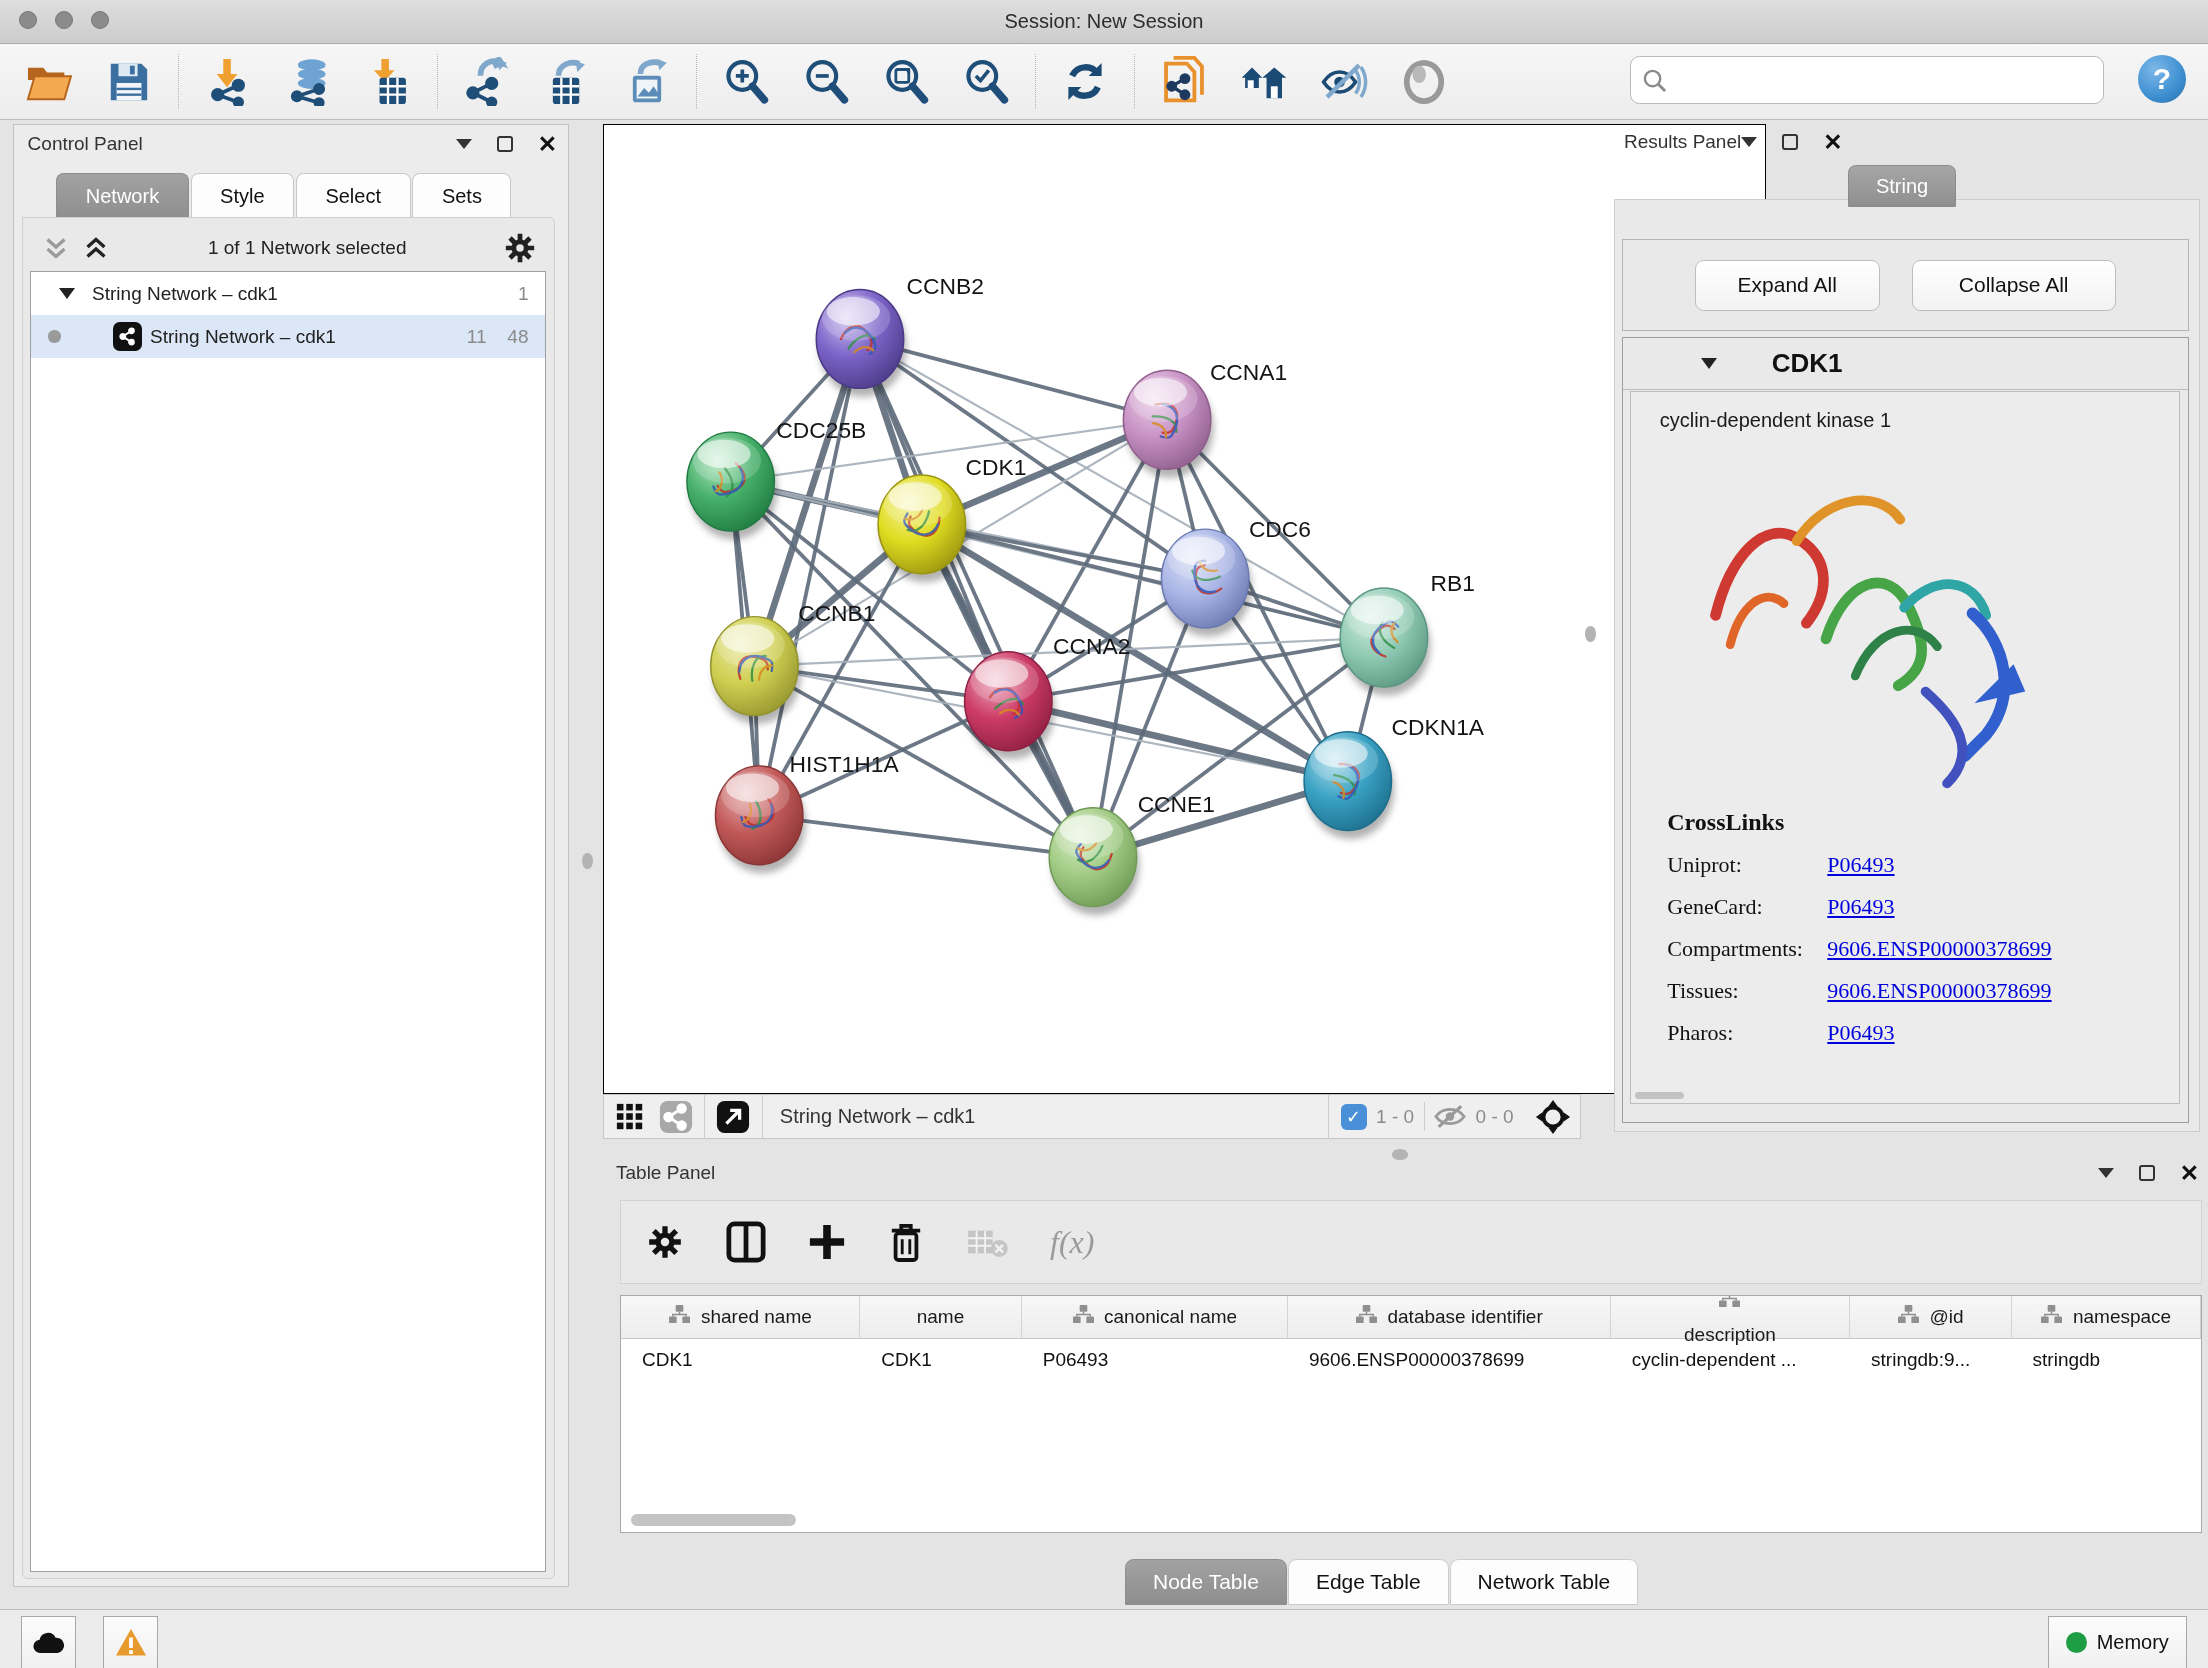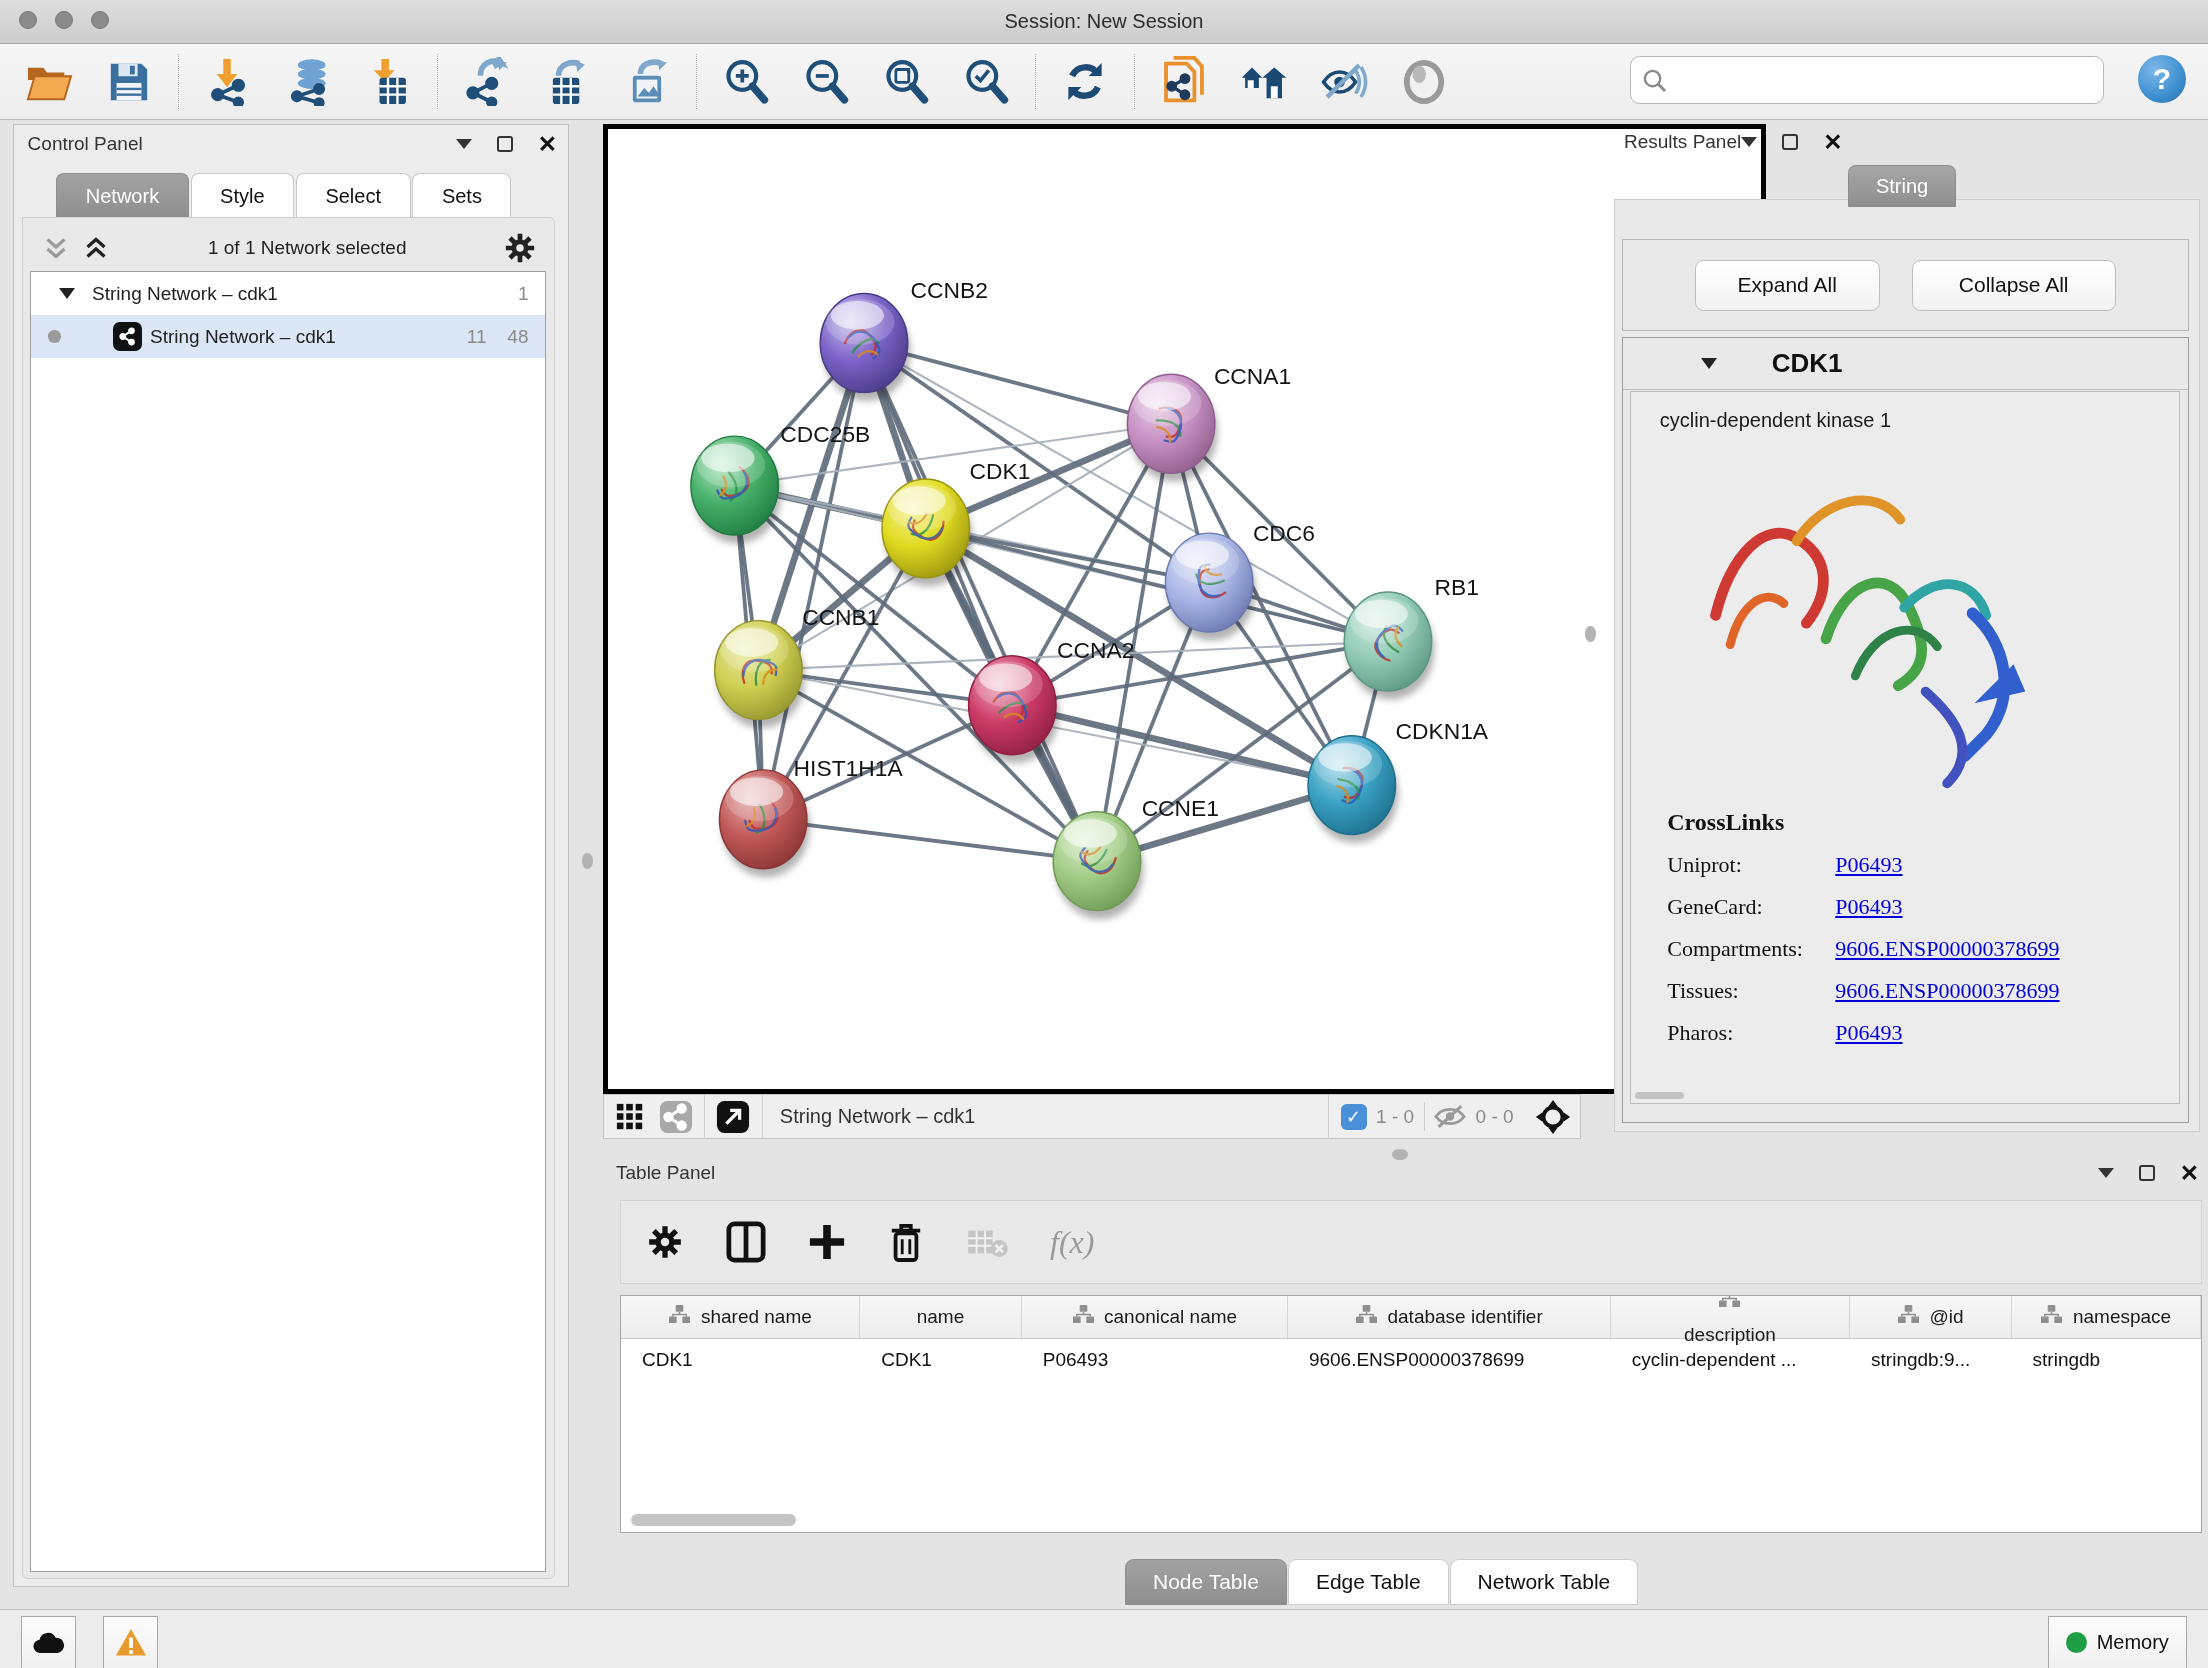--- a/index.html
+++ b/index.html
@@ -48,21 +48,21 @@
   .cp-subhead .status { flex:1; text-align:center; font-size:19px; color:#222; }
   .tree-box { position:absolute; left:7.6px; top:53px; width:516px; height:1301px; background:#ffffff; border:1px solid #9f9f9f; }
   .tree-row { position:relative; height:43px; display:flex; align-items:center; font-size:19px; }
   .tree-row .count { color:#8a8a8a; }
   .tree-row.selrow { background:#dbe7f6; }
   .tri-dn { width:0; height:0; border-left:8.6px solid transparent; border-right:8.6px solid transparent; border-top:11.4px solid #222; }
   .graydot { width:12.4px; height:12.4px; border-radius:50%; background:#9a9a9a; }
   .share-badge { width:29.5px; height:29.5px; background:#111; border-radius:6.7px; display:flex; align-items:center; justify-content:center; }
 
   
-  .net-canvas { position:absolute; left:603px; top:124px; width:1163px; height:970px; background:#ffffff; border:5px solid #000000; }
+  .net-canvas { position:absolute; left:603px; top:124px; width:1163px; height:970px; background:#ffffff; border:1px solid #000000; }
   .net-bar { position:absolute; left:603px; top:1094px; width:978px; height:45px; background:#efefef; border:1px solid #c6c6c6;
     display:flex; align-items:center; }
   .nb-box { height:45px; display:flex; align-items:center; border-right:1px solid #cdcdcd; padding:0 11.4px; gap:13.3px; }
   .nb-title { flex:1; padding-left:17px; font-size:20px; color:#333; }
   .nb-counts { display:flex; align-items:center; gap:9.5px; padding:0 11.4px; border-left:1px solid #cdcdcd; height:45px; color:#8a8a8a; font-size:19px; }
   .chkbox { width:26px; height:26px; border-radius:5.7px; background:#4a90d9; color:#fff; font-size:18px; display:flex; align-items:center; justify-content:center; }
   .splitter-dot-v { position:absolute; width:10.5px; height:16px; border-radius:50%; background:#b3b3b3; }
   .splitter-dot-h { position:absolute; width:16px; height:10.5px; border-radius:50%; background:#b3b3b3; }
 
   
@@ -76,21 +76,21 @@
     display:flex; align-items:center; justify-content:center; }
   .btn.expand { width:185px; height:51px; }
   .btn.collapse { width:204px; height:51px; }
   .entry-box { position:absolute; left:6.7px; top:137px; width:567px; height:786px; border:1px solid #9d9d9d; background:#e9e9e9; }
   .entry-head { height:52px; display:flex; align-items:center; gap:55px; padding-left:78px; border-bottom:1px solid #bdbdbd; }
   .entry-head .name { font-size:26px; font-weight:bold; color:#111; }
   .entry-body { position:absolute; left:7.6px; top:53px; width:550px; height:713px; background:#ececec; border:1px solid #bdbdbd; overflow:hidden; }
   .entry-desc { padding:17px 0 0 28.5px; font-size:20px; color:#1a1a1a; }
   .xlinks { position:absolute; left:36px; top:417px; font-family:"Liberation Serif", serif; }
   .xlinks .xl-title { font-weight:bold; font-size:24px; color:#111; }
-  .xl-row { display:flex; margin-top:16px; font-size:22px;gap:8px; }
+  .xl-row { display:flex; margin-top:16px; font-size:22px; }
   .xl-row .lbl { width:160px; color:#111; }
   .xl-row a { color:#0000dd; text-decoration:underline; }
   .res-scroll { position:absolute; left:3.8px; bottom:3.8px; width:49px; height:7.6px; background:#c3c3c3; border-radius:3.8px; }
 
   
   .table-head-row { position:absolute; left:616px; top:1162px; width:1583px; display:flex; justify-content:space-between; align-items:center; }
   .tp-toolbar { position:absolute; left:620px; top:1200px; width:1582px; height:84px; background:#e9e9e9; border:1px solid #d2d2d2;
     display:flex; align-items:center; gap:42px; padding-left:25px; }
   .fx { font-family:"Liberation Serif", serif; font-style:italic; font-size:32px; color:#9a9a9a;text-align:center; }
   .table-box { position:absolute; left:620px; top:1295px; width:1582px; height:238px; background:#fff; border:1px solid #a8a8a8; overflow:hidden; }

